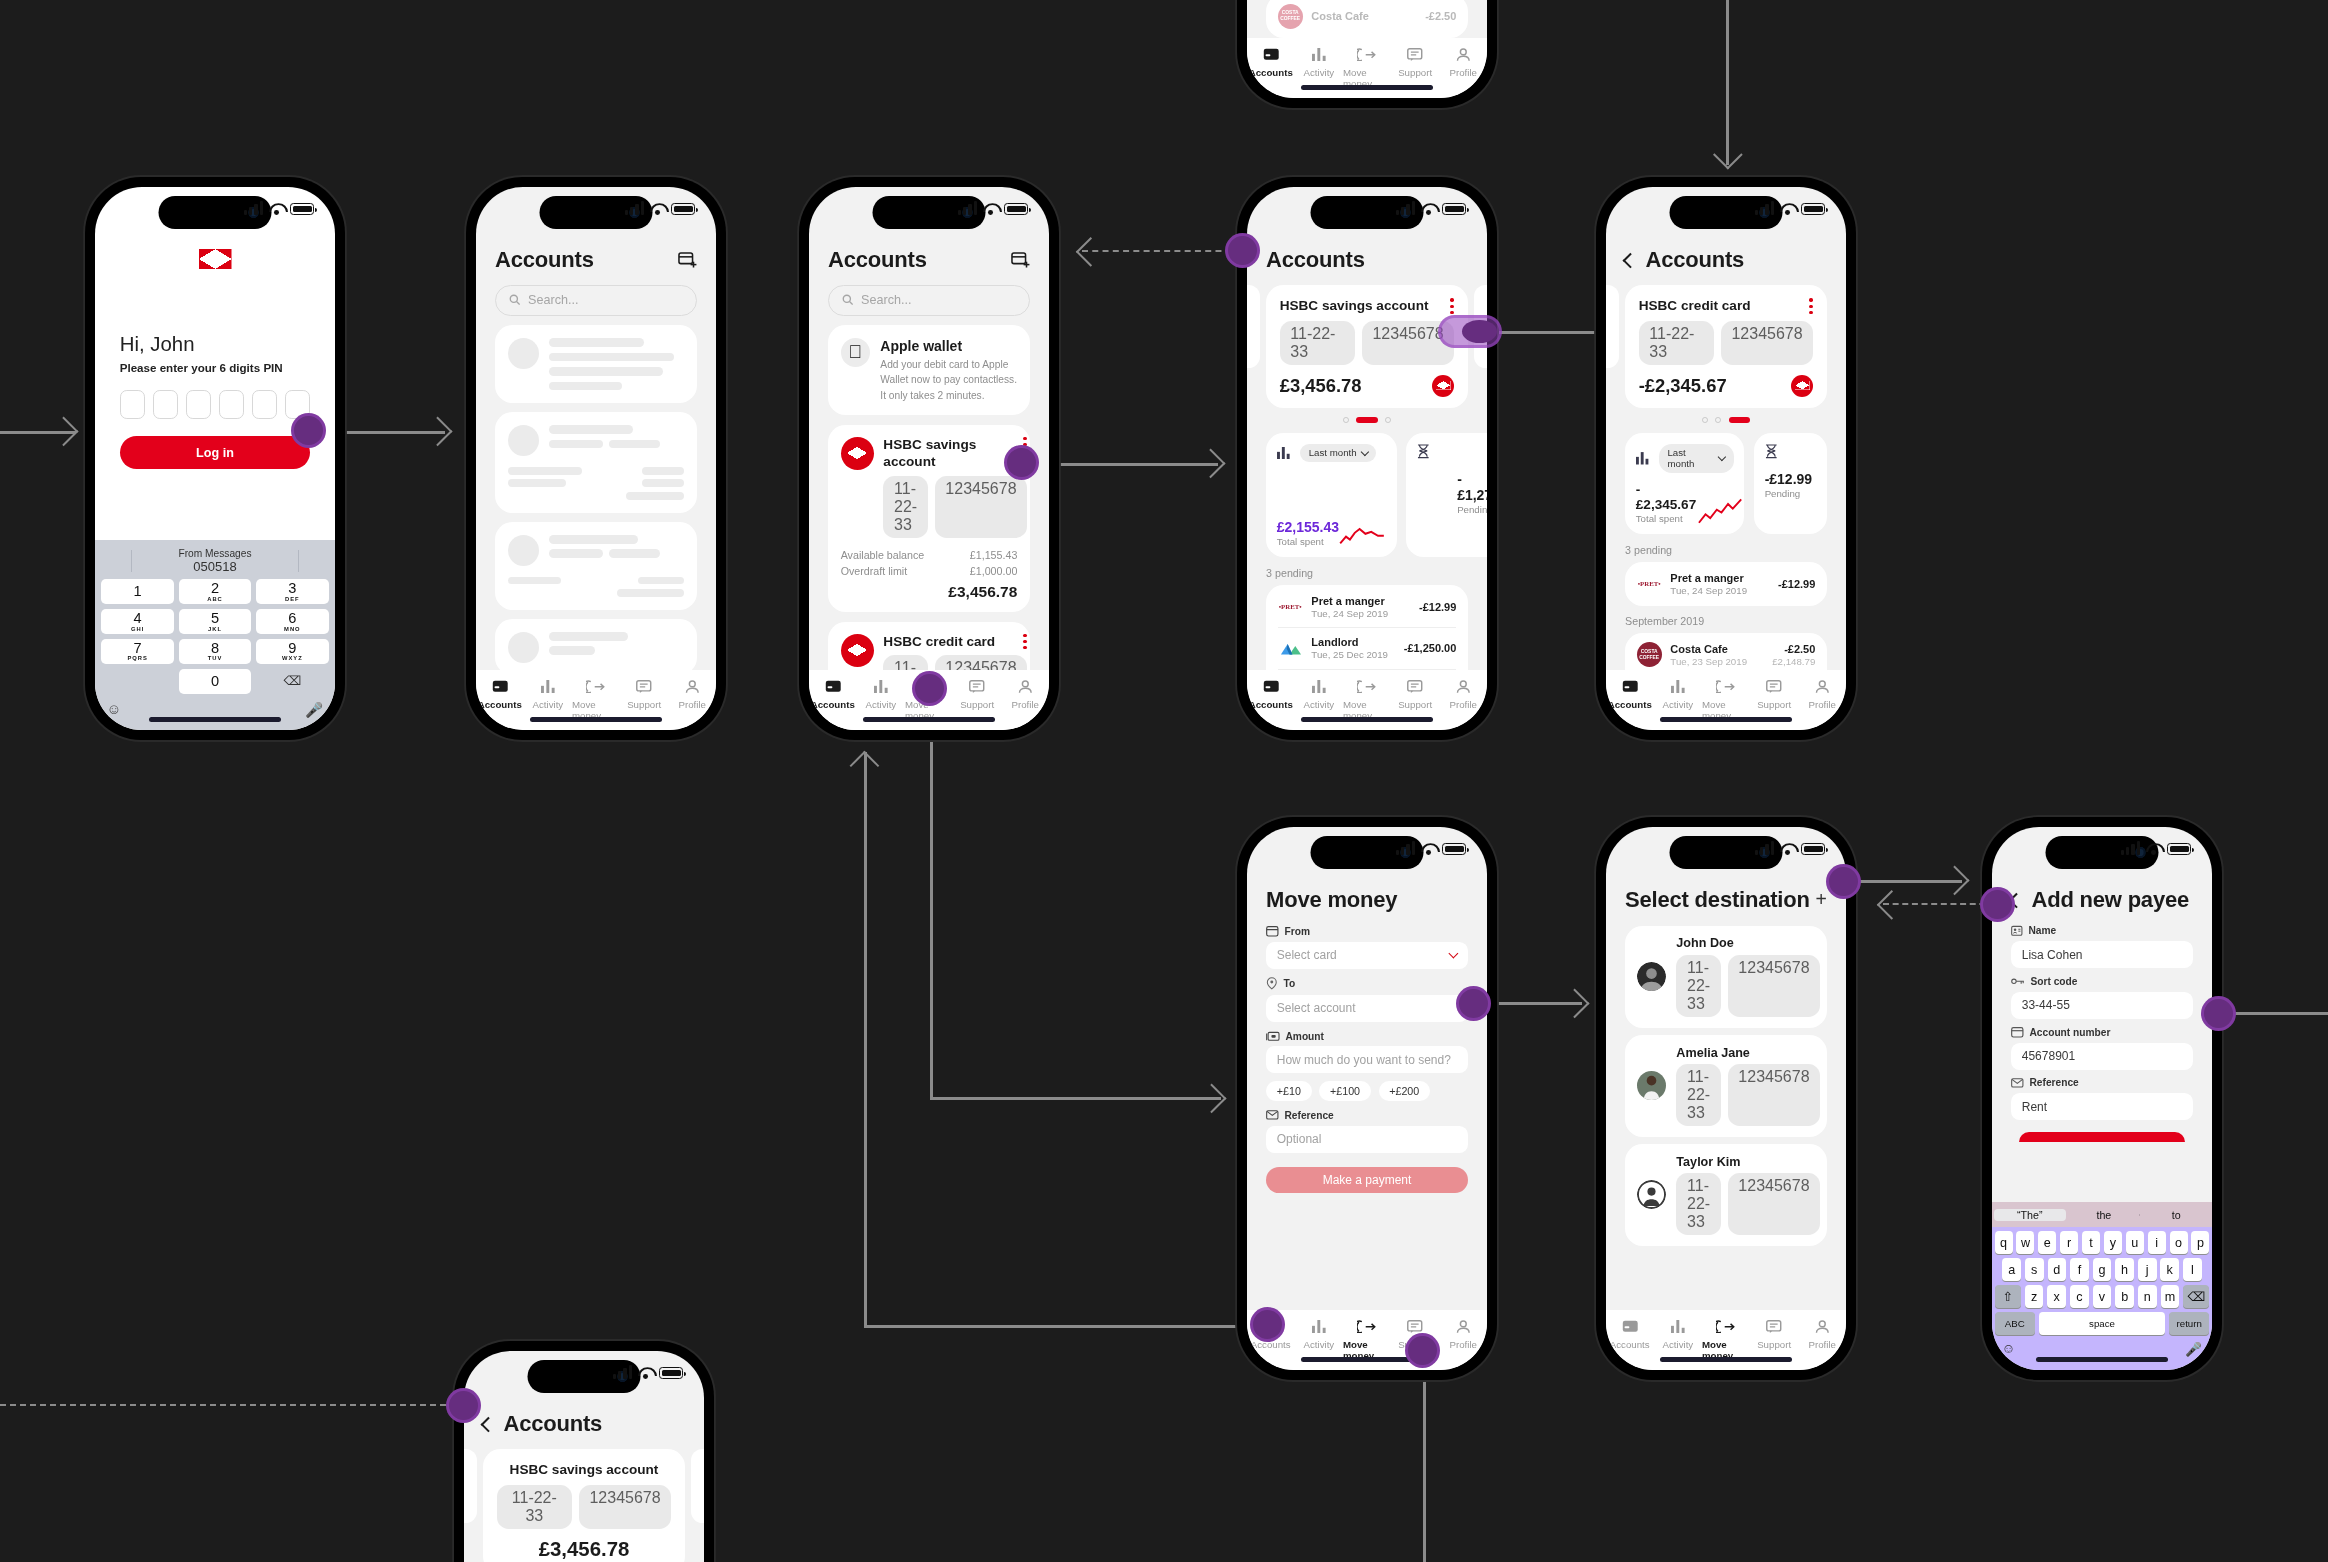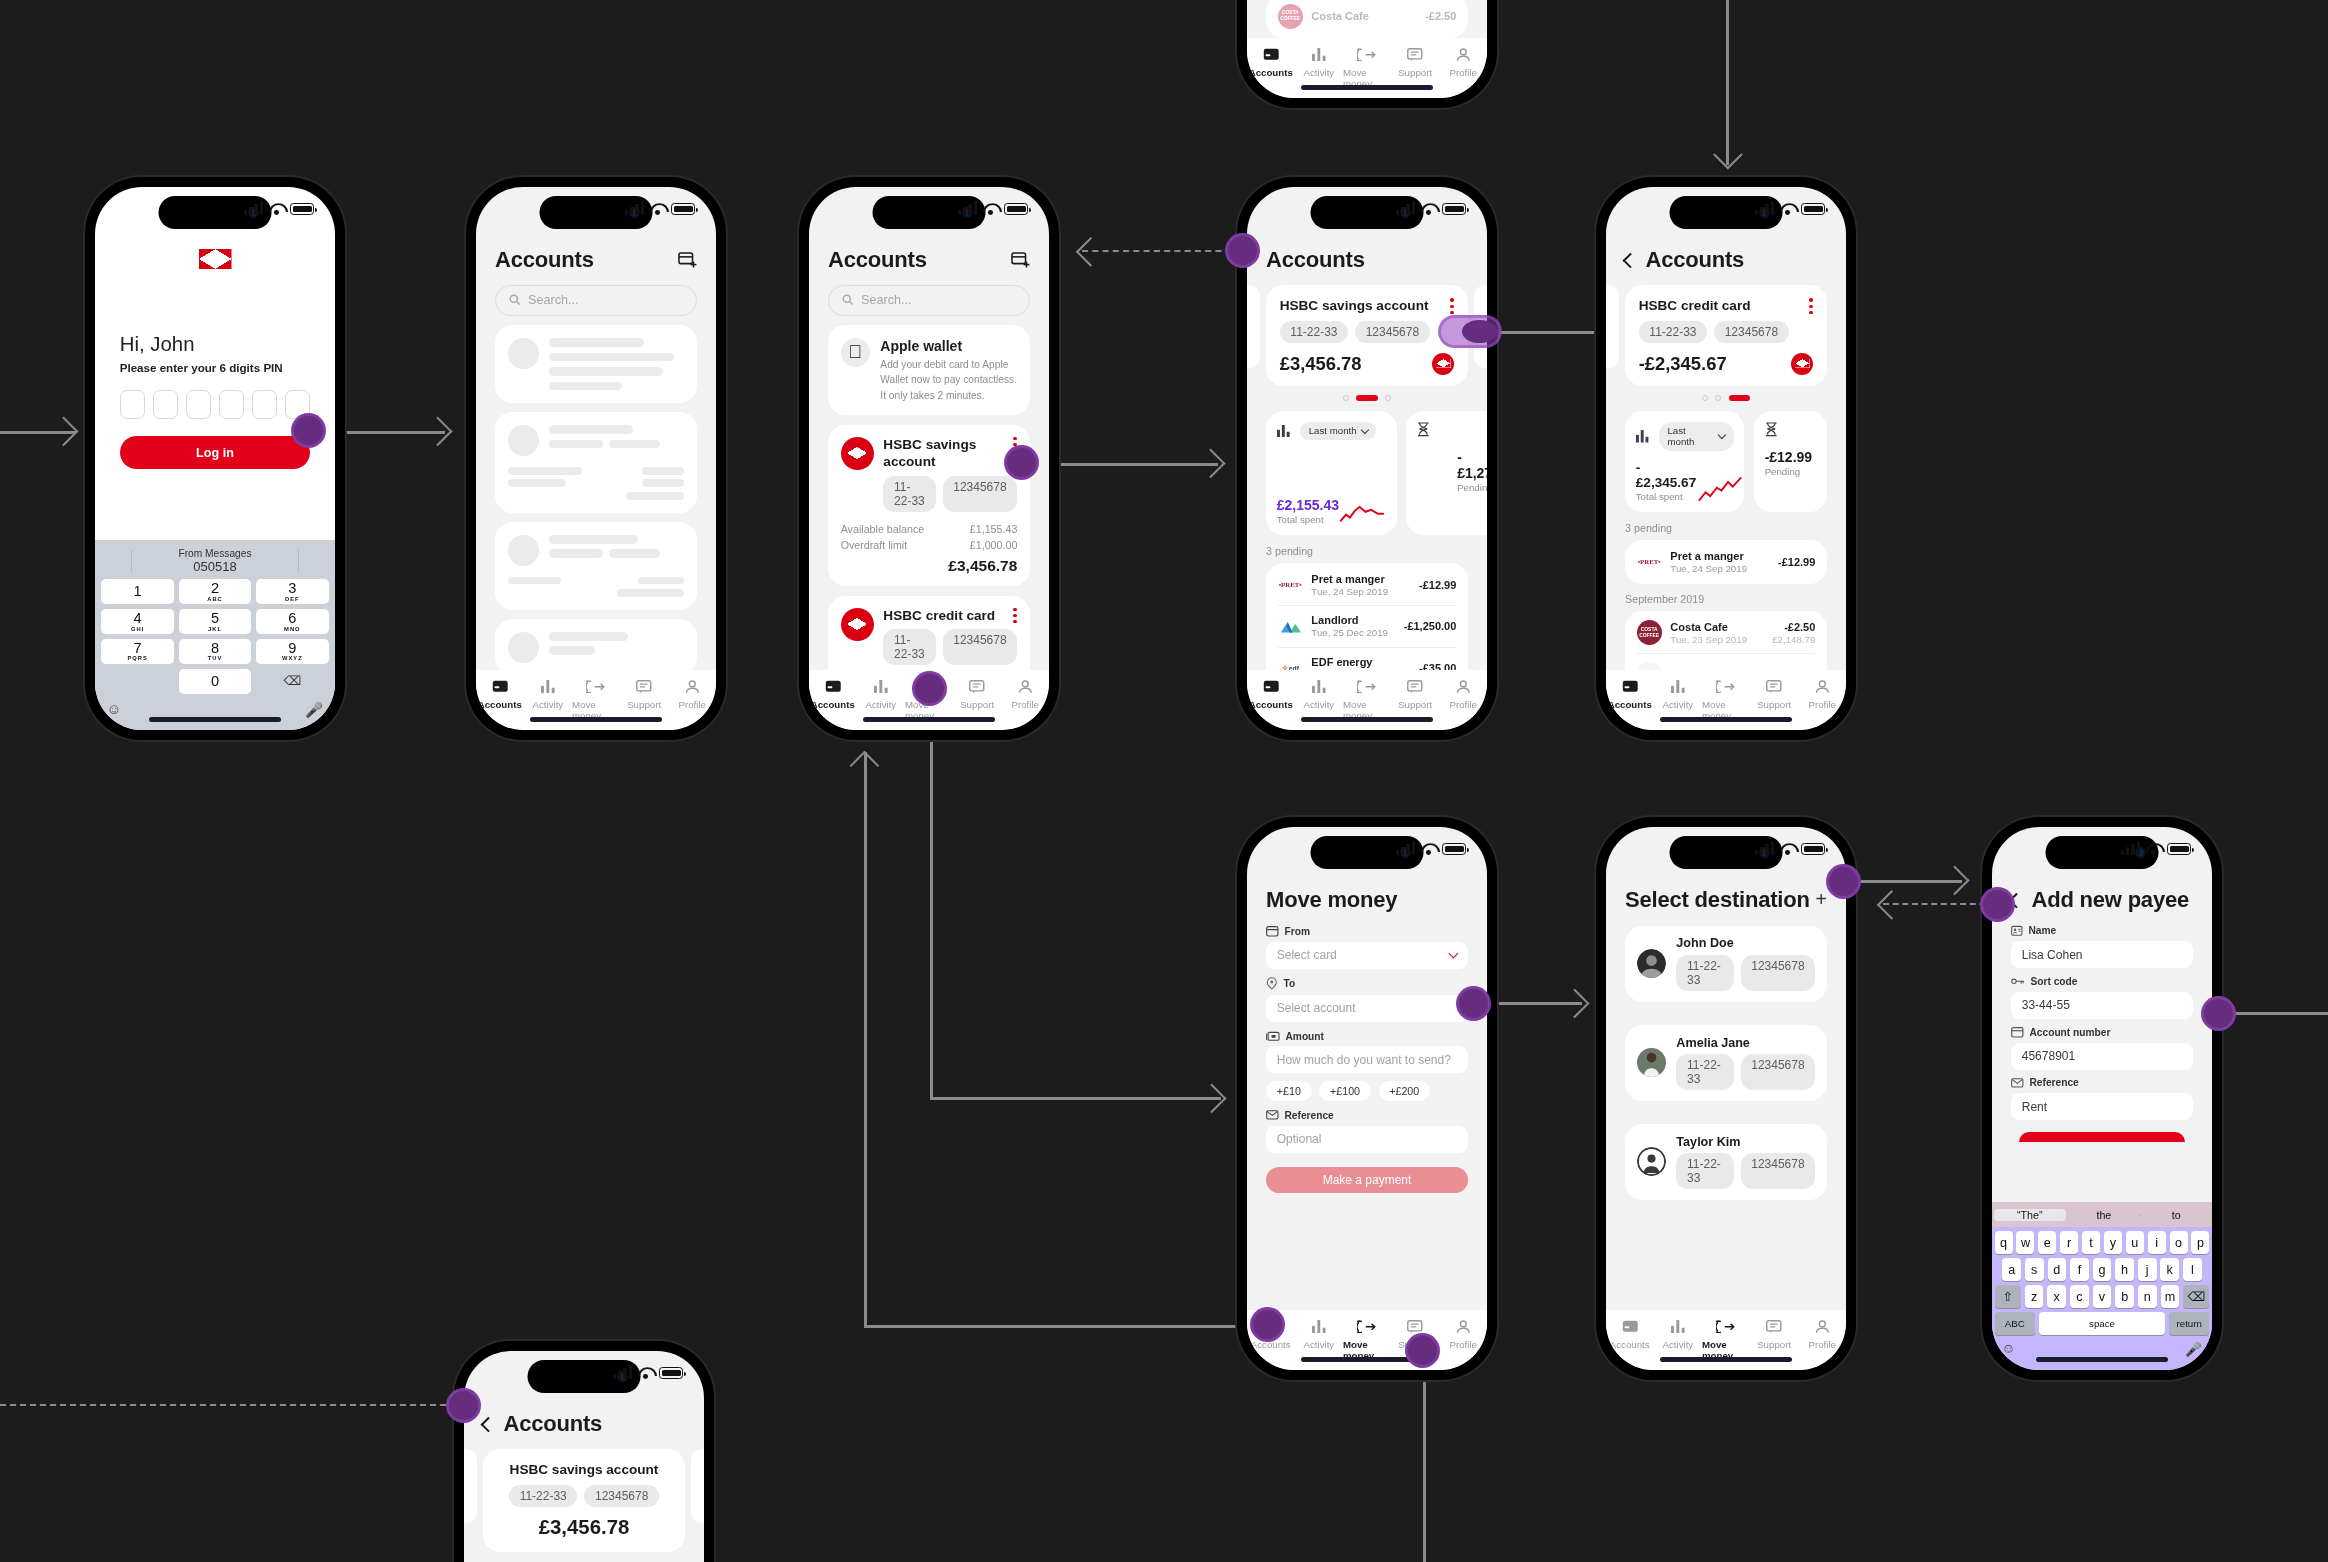--- a/index.html
+++ b/index.html
@@ -58,21 +58,21 @@
   .batt::after{content:"";position:absolute;right:-3.9px;top:3.4px;width:1.9px;height:3.9px;
     background:#111;border-radius:0 1.9px 1.9px 0;}
 
   .homebar { position:absolute; bottom:8.7px; left:50%; transform:translateX(-50%);
     width:132px; height:4.9px; background:#1b1b2e; border-radius:2.9px; }
 
   
   .scr-title { font-size:22px; font-weight:700; color:#1b1b1b; letter-spacing:-0.2px; }
   .chev-left { width:10.7px;height:10.7px;border-left:2.4px solid #1b1b1b;border-bottom:2.4px solid #1b1b1b;
      transform:rotate(45deg); display:inline-block; }
-  .pill-chip { background:#e9e9e9; color:#5e5e5e; font-size:12px; border-radius:11.6px;
+  .pill-chip { background:#e9e9e9; color:#5e5e5e; font-size:16px; border-radius:11.6px;
     padding:3.9px 10.7px; display:inline-block; }
   .dots3 { width:3.9px; display:flex; flex-direction:column; gap:2.9px; }
   .dots3 i{ width:3.4px;height:3.4px;border-radius:50%;background:#db0011;display:block;}
 
   .card { background:#fff; border-radius:17.5px; }
   .muted { color:#8e8e8e; }
 
   
   .hsbc-hex { width:25px;height:15.5px;position:relative;background:#fff;display:inline-block;}
   .hsbc-hex::before{content:"";position:absolute;inset:0;
@@ -1219,21 +1219,21 @@
               <i></i>
             </div>
           <div class="wifi"></div>
           <div class="batt"></div>
         </div>
       </div>
       <div style="padding:15.5px 19.4px 0;display:flex;justify-content:space-between;align-items:center;">
         <div class="scr-title">Select destination</div>
         <span style="font-size:19.4px;color:#333;line-height:1;">+</span>
       </div>
-      <div id="payee-list" style="padding:12.6px 19.4px 0;display:flex;flex-direction:column;gap:23px;">
+      <div id="payee-list" style="padding:12.6px 19.4px 0;display:flex;flex-direction:column;gap:7px;">
           <div class="card" style="padding: 10.7px 11.6px; display: flex; gap: 10.7px; align-items: center;">
             <div class="avatar"><svg width="29" height="29" viewBox="0 0 30 30">
                 <circle cx="15" cy="15" r="15" fill="#2b2b2b"></circle>
                 <circle cx="15" cy="12" r="5.5" fill="#8e8e8e"></circle>
                 <path d="M4 30c0-6.5 5-9.5 11-9.5S26 23.5 26 30z" fill="#9d9d9d"></path>
               </svg></div>
             <div>
               <div style="font-size:12.6px;font-weight:700;color:#1b1b1b;">John Doe</div>
               <div style="display:flex;gap:6.8px;margin-top:4.9px;">
                 <span class="pill-chip">11-22-33</span>

